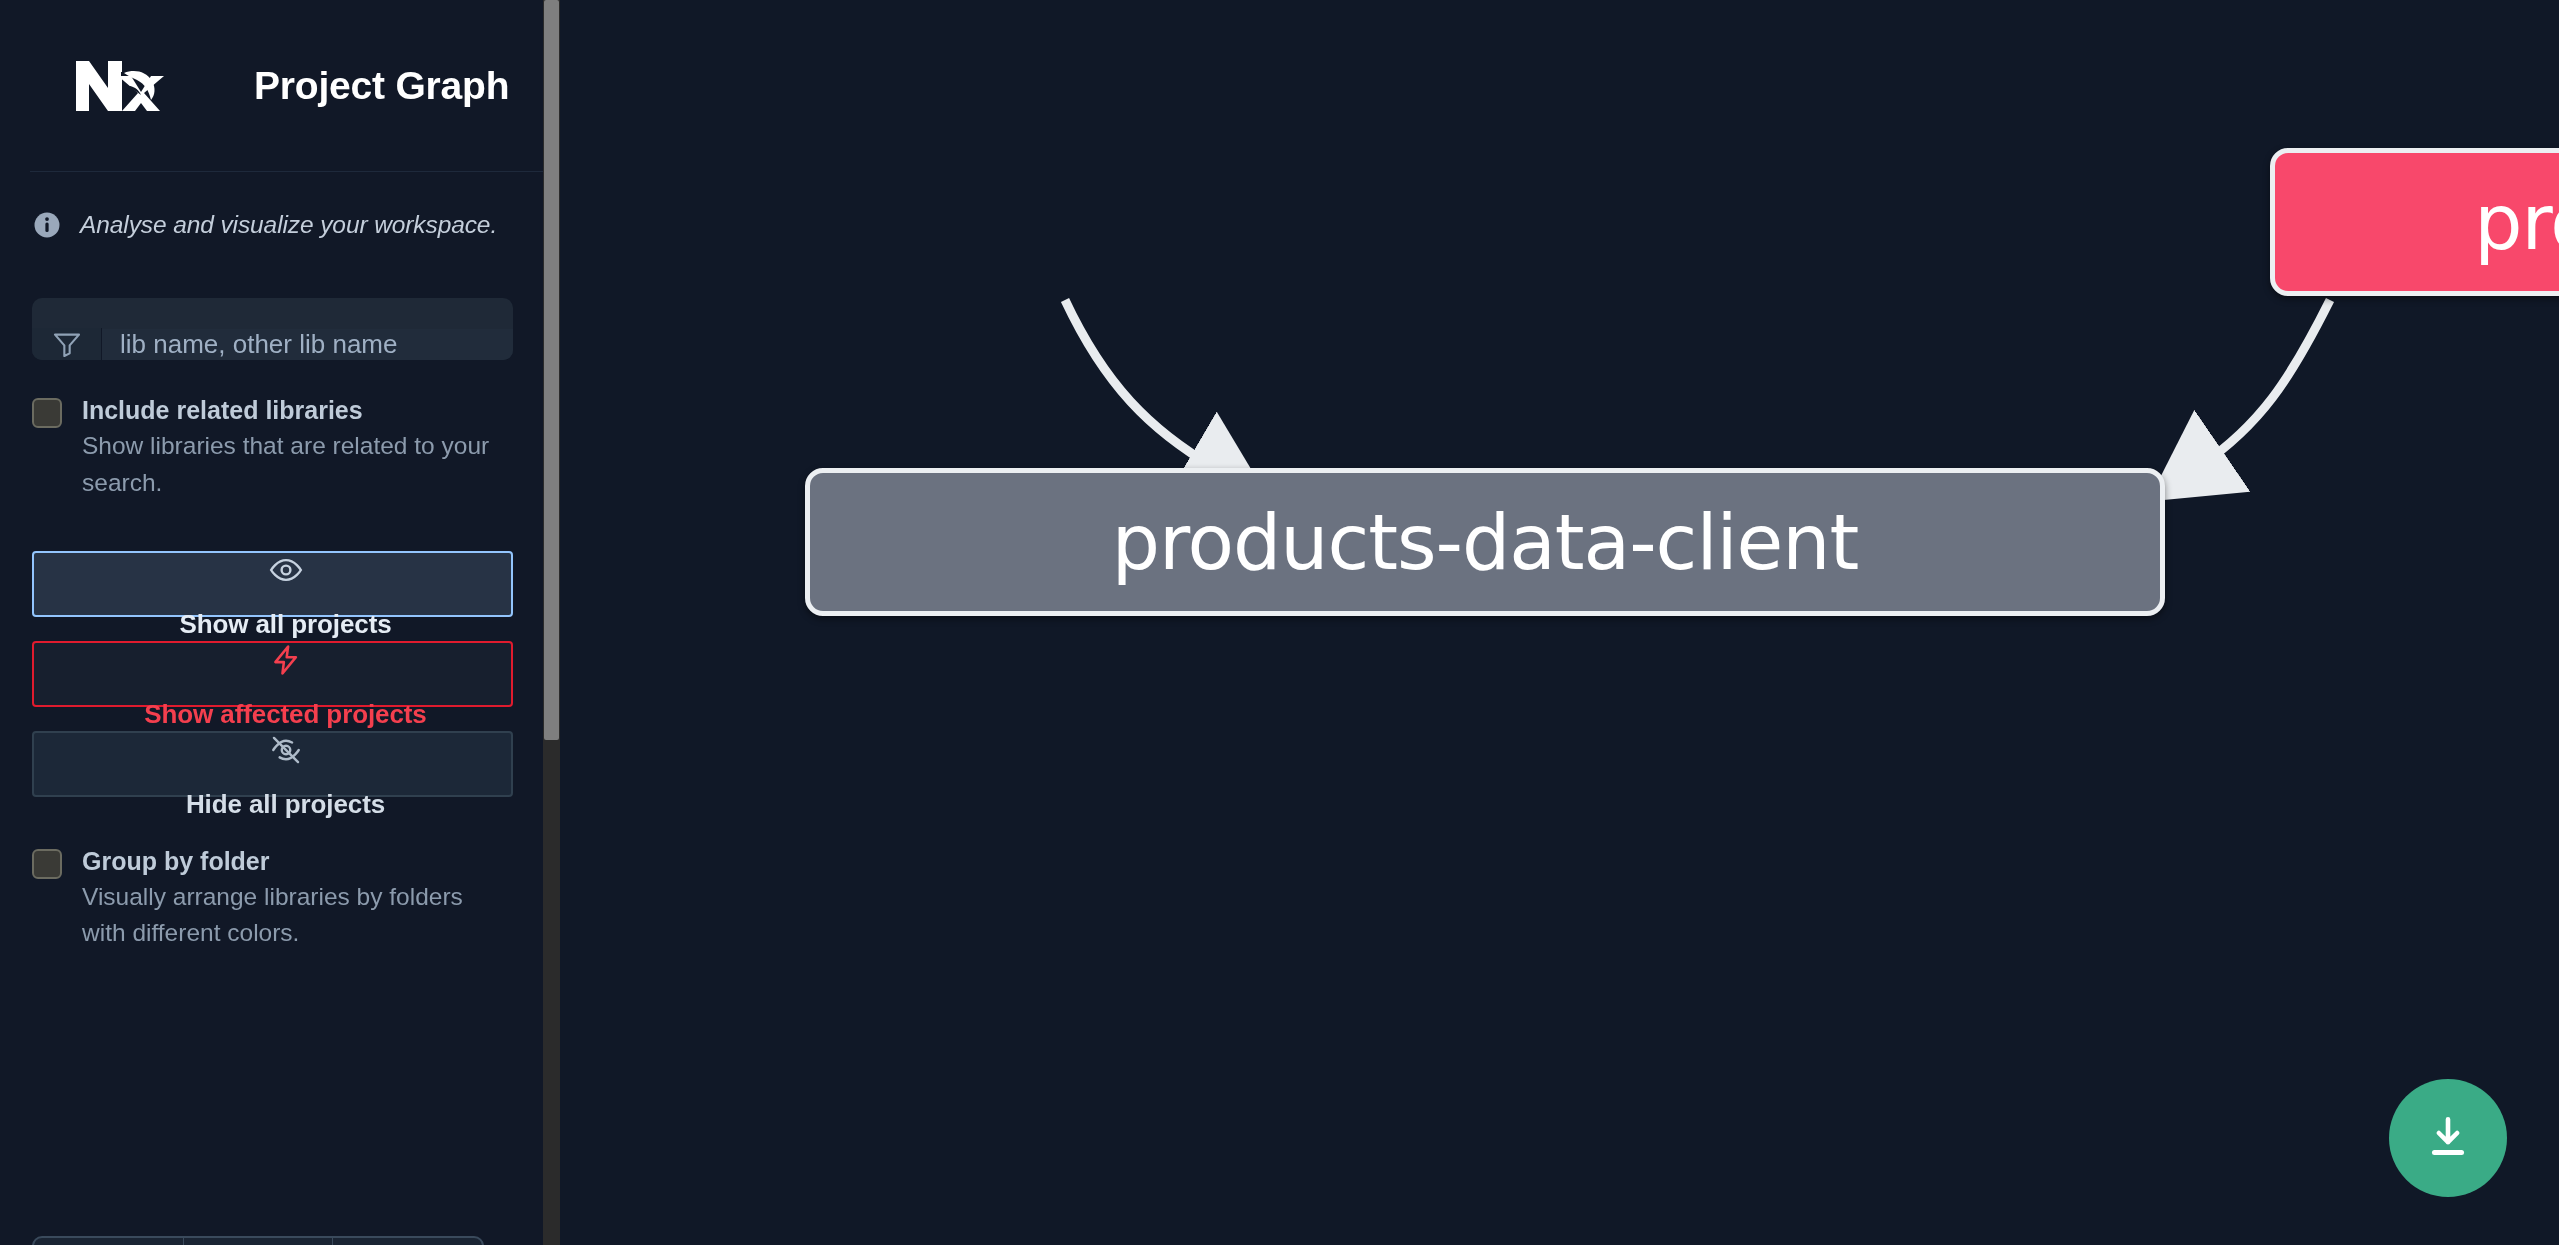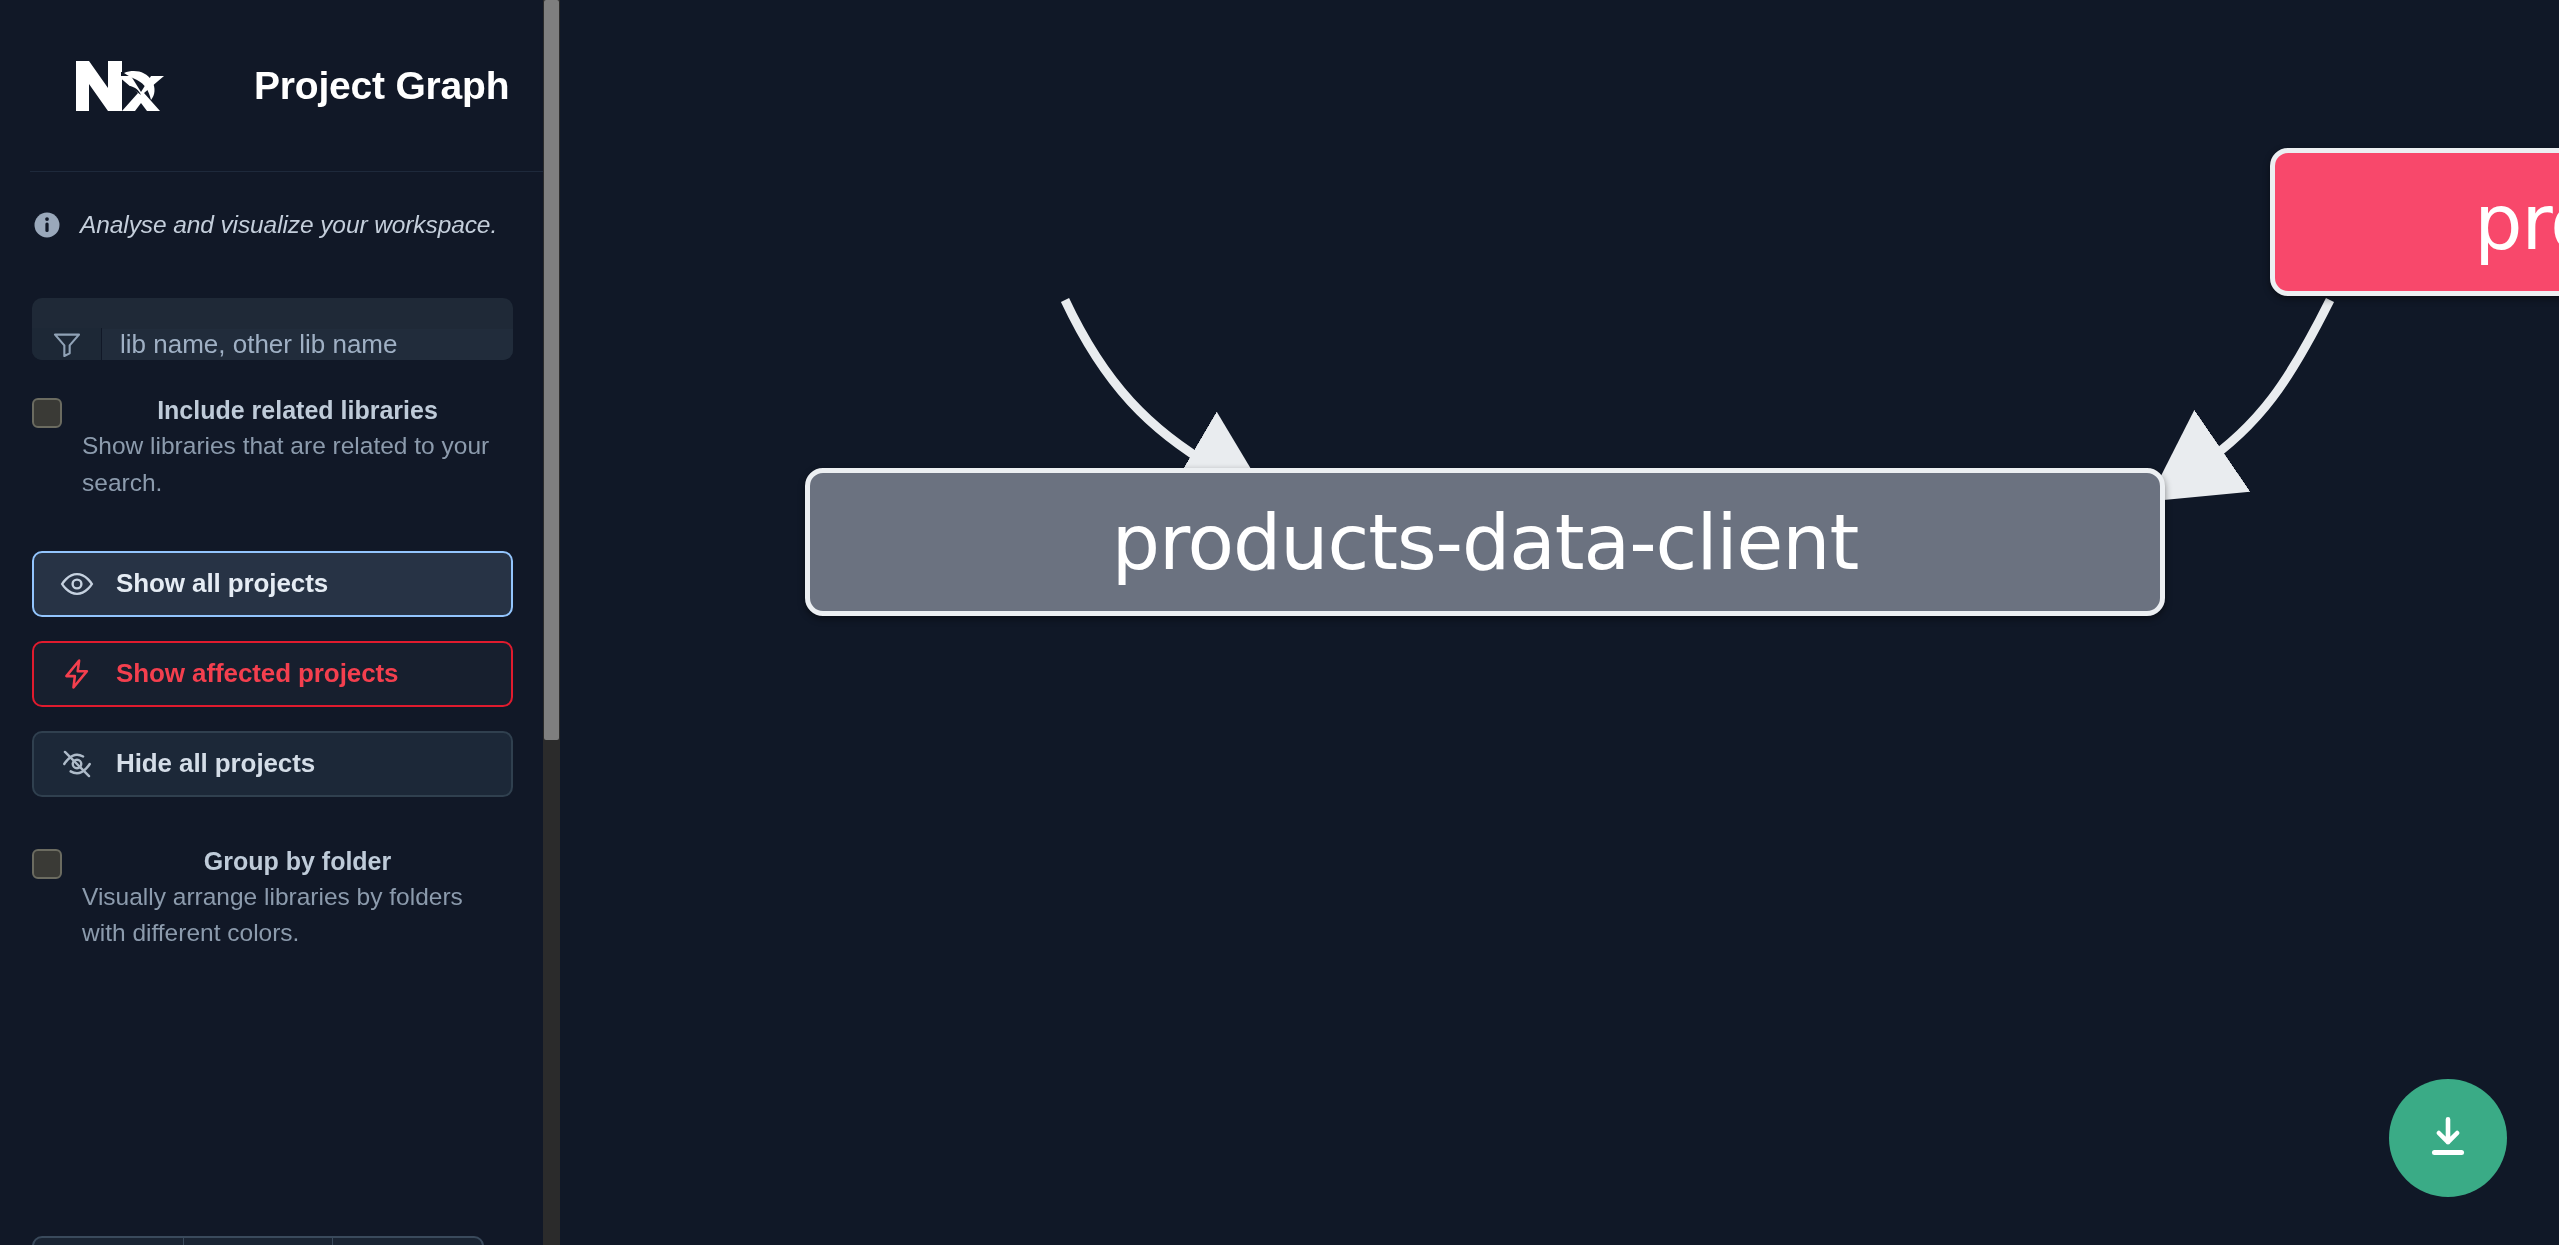--- a/index.html
+++ b/index.html
@@ -67,29 +67,29 @@
     width: 30px; height: 30px; flex: 0 0 auto; border-radius: 6px;
     margin-top: 6px;
   }
   .cbx.off { background: #3a3a36; border: 2px solid #6b6b60; }
   .cbx.on  { background: #34c794; border: 2px solid #34c794; position: relative; }
   .cbx.on::after {
     content: ""; position: absolute; left: 7px; top: 2px;
     width: 9px; height: 16px; border: solid #27272a;
     border-width: 0 4px 4px 0; transform: rotate(42deg);
   }
-  .opt-texts { display: flex; flex-direction: column; align-items: center; }
+  .opt-texts { display: flex; flex-direction: column; }
   .opt-title { font-size: 25px; font-weight: 700; color: #bfcbd9; line-height: 1.45; }
   .opt-desc  { font-size: 24.5px; color: #8c9bad; line-height: 1.48; max-width: 452px; }
 
   .btn-stack { margin: 50px 32px 0 32px; display: flex; flex-direction: column; gap: 24px; }
   .gbtn {
-    height: 66px; border-radius: 10px; display: flex; align-items: center;
+    height: 66px; border-radius: 4px; display: flex; align-items: center;
     gap: 22px; padding-left: 26px; cursor: pointer;
-    background: #1c2838; border: 2px solid #30404f;
+    background: #1c2838; border: 2px solid #30404f; flex-direction: column;
   }
   .gbtn .glabel { font-size: 26px; font-weight: 700; letter-spacing: -0.1px; }
   .gbtn.primary { border-color: #93c5fd; background: #273345; }
   .gbtn.primary .glabel { color: #e5ecf4; }
   .gbtn.danger  { border-color: #e01b2e; background: #171f2e; }
   .gbtn.danger  .glabel { color: #f43f4e; }
   .gbtn.neutral .glabel { color: #d4dde7; }
   .gicon { width: 34px; height: 34px; flex: 0 0 auto; }
 
   .segmented {

